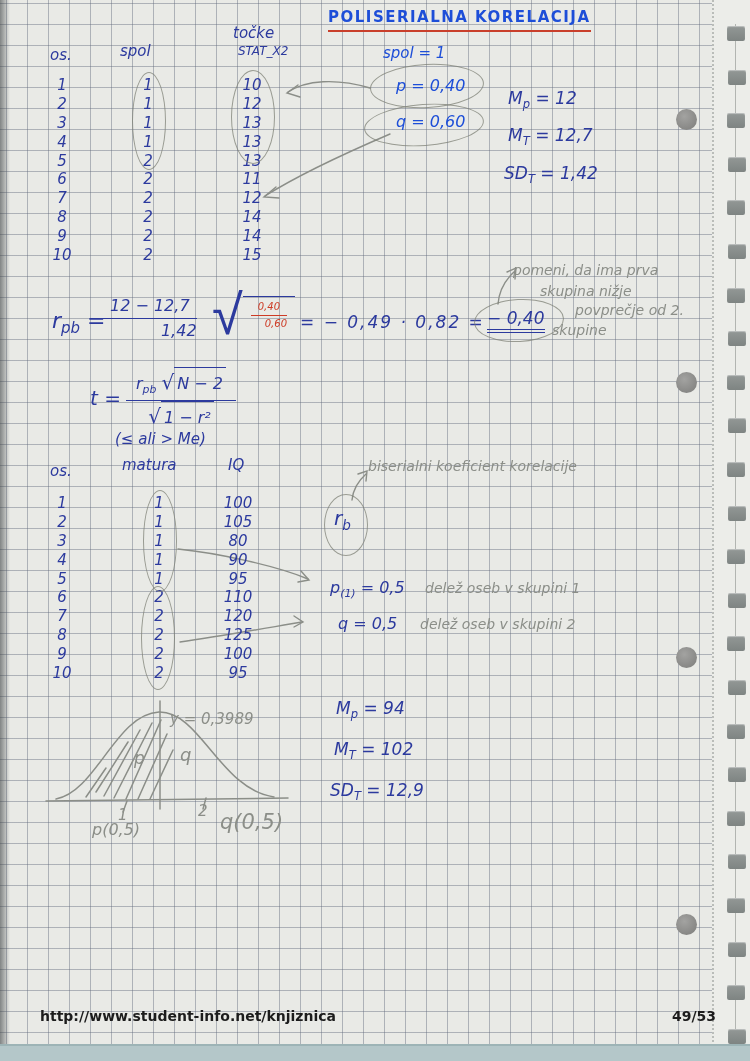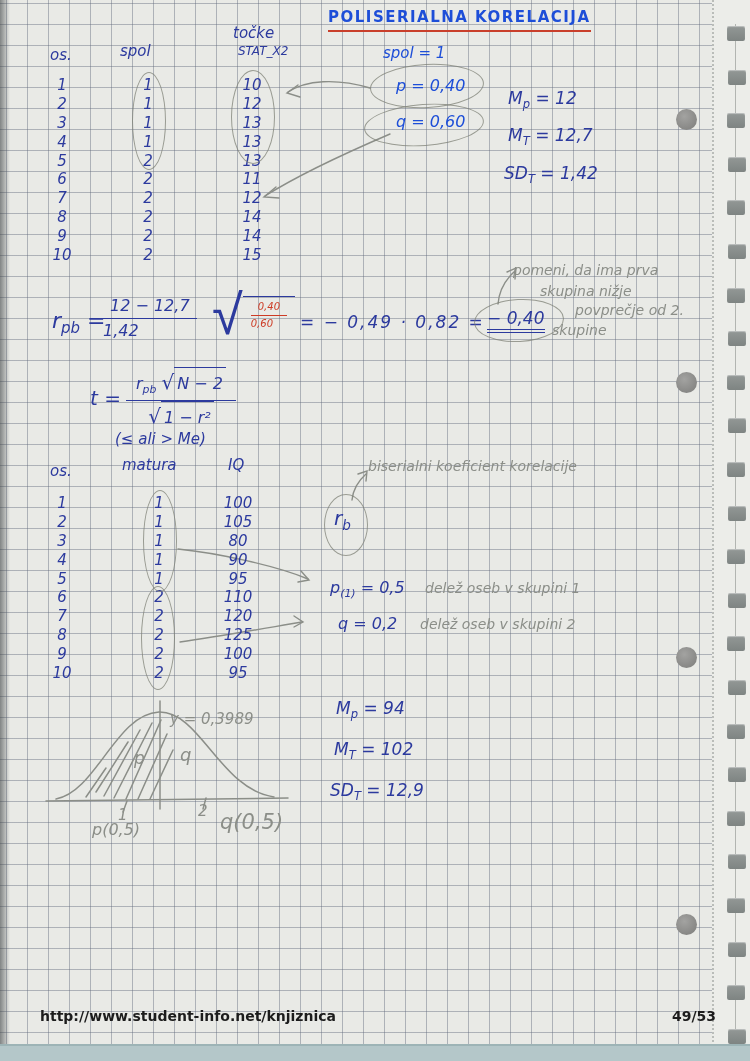--- a/index.html
+++ b/index.html
@@ -22,21 +22,21 @@
   .red{color:#1d4ed8;}
   .pencil{color:#8b8e88;}
   .black{color:#1c1c1c;font-style:normal;font-weight:bold;}
   sub{font-size:68%;}
   .title{font-style:normal;font-weight:600;letter-spacing:1.5px;font-size:15px;
     border-bottom:2px solid #c93f2b;padding-bottom:4px;}
   .col{position:absolute;display:flex;flex-direction:column;align-items:center;
     color:#2c3a9e;font-style:italic;font-size:15px;}
   .col > div{height:18.9px;line-height:18.9px;}
   .ellipse{position:absolute;border:1.6px solid rgba(125,128,118,0.75);border-radius:50%;}
-  .frac{display:inline-block;text-align:left;vertical-align:middle;}
+  .frac{display:inline-block;text-align:right;vertical-align:middle;}
   .frac .num{border-bottom:1.6px solid #2c3a9e;padding:0 7px 3px;}
   .frac .den{padding-top:2px;}
   .frac-red .num{border-bottom:1.6px solid #cd3b25;color:#cd3b25;}
   .frac-red .den{color:#cd3b25;}
   .sqrtwrap{position:absolute;display:flex;align-items:flex-start;}
   .rad-b{font-size:56px;line-height:0.95;color:#2c3a9e;font-style:normal;font-weight:200;}
   .sqrt-body{border-top:1.8px solid #2c3a9e;margin-top:8px;padding:4px 8px 0;}
   .rad-s{font-size:20px;font-style:normal;}
   .ovl{border-top:1.5px solid #2c3a9e;padding:6px 3px;}
   .t-num{border-bottom:1.7px solid #2c3a9e;padding:0 10px 4px;display:inline-block;text-align:center;}
@@ -251,21 +251,21 @@
   <div class="hw pencil" style="left:368px;top:458px;font-size:14px;">biserialni koeficient korelacije</div>
   <div class="hw blue" style="left:334px;top:506px;font-size:20px;">
     <span>r</span><sub>b</sub>
   </div>
   <div class="ellipse" style="left:324px;top:494px;width:42px;height:60px;"></div>
 
   <div class="hw blue" style="left:330px;top:578px;font-size:16px;">
     <span>p</span><sub>(1)</sub> <span>= 0,5</span>
   </div>
   <div class="hw pencil" style="left:425px;top:580px;font-size:14px;">delež oseb v skupini 1</div>
-  <div class="hw blue" style="left:338px;top:614px;font-size:16px;">q = 0,2</div>
+  <div class="hw blue" style="left:338px;top:614px;font-size:16px;">q = 0,5</div>
   <div class="hw pencil" style="left:420px;top:616px;font-size:14px;">delež oseb v skupini 2</div>
 
   <div class="hw pencil" style="left:170px;top:710px;font-size:15px;">y = 0,3989</div>
   <div class="hw pencil" style="left:134px;top:748px;font-size:17px;">p</div>
   <div class="hw pencil" style="left:180px;top:744px;font-size:18px;">q</div>
   <div class="hw pencil" style="left:118px;top:806px;font-size:15px;">1</div>
   <div class="hw pencil" style="left:198px;top:802px;font-size:15px;">2</div>
   <div class="hw pencil" style="left:92px;top:820px;font-size:16px;">p(0,5)</div>
   <div class="hw pencil" style="left:184px;top:810px;font-size:21px;margin-left:36px;">q(0,5)</div>
 

